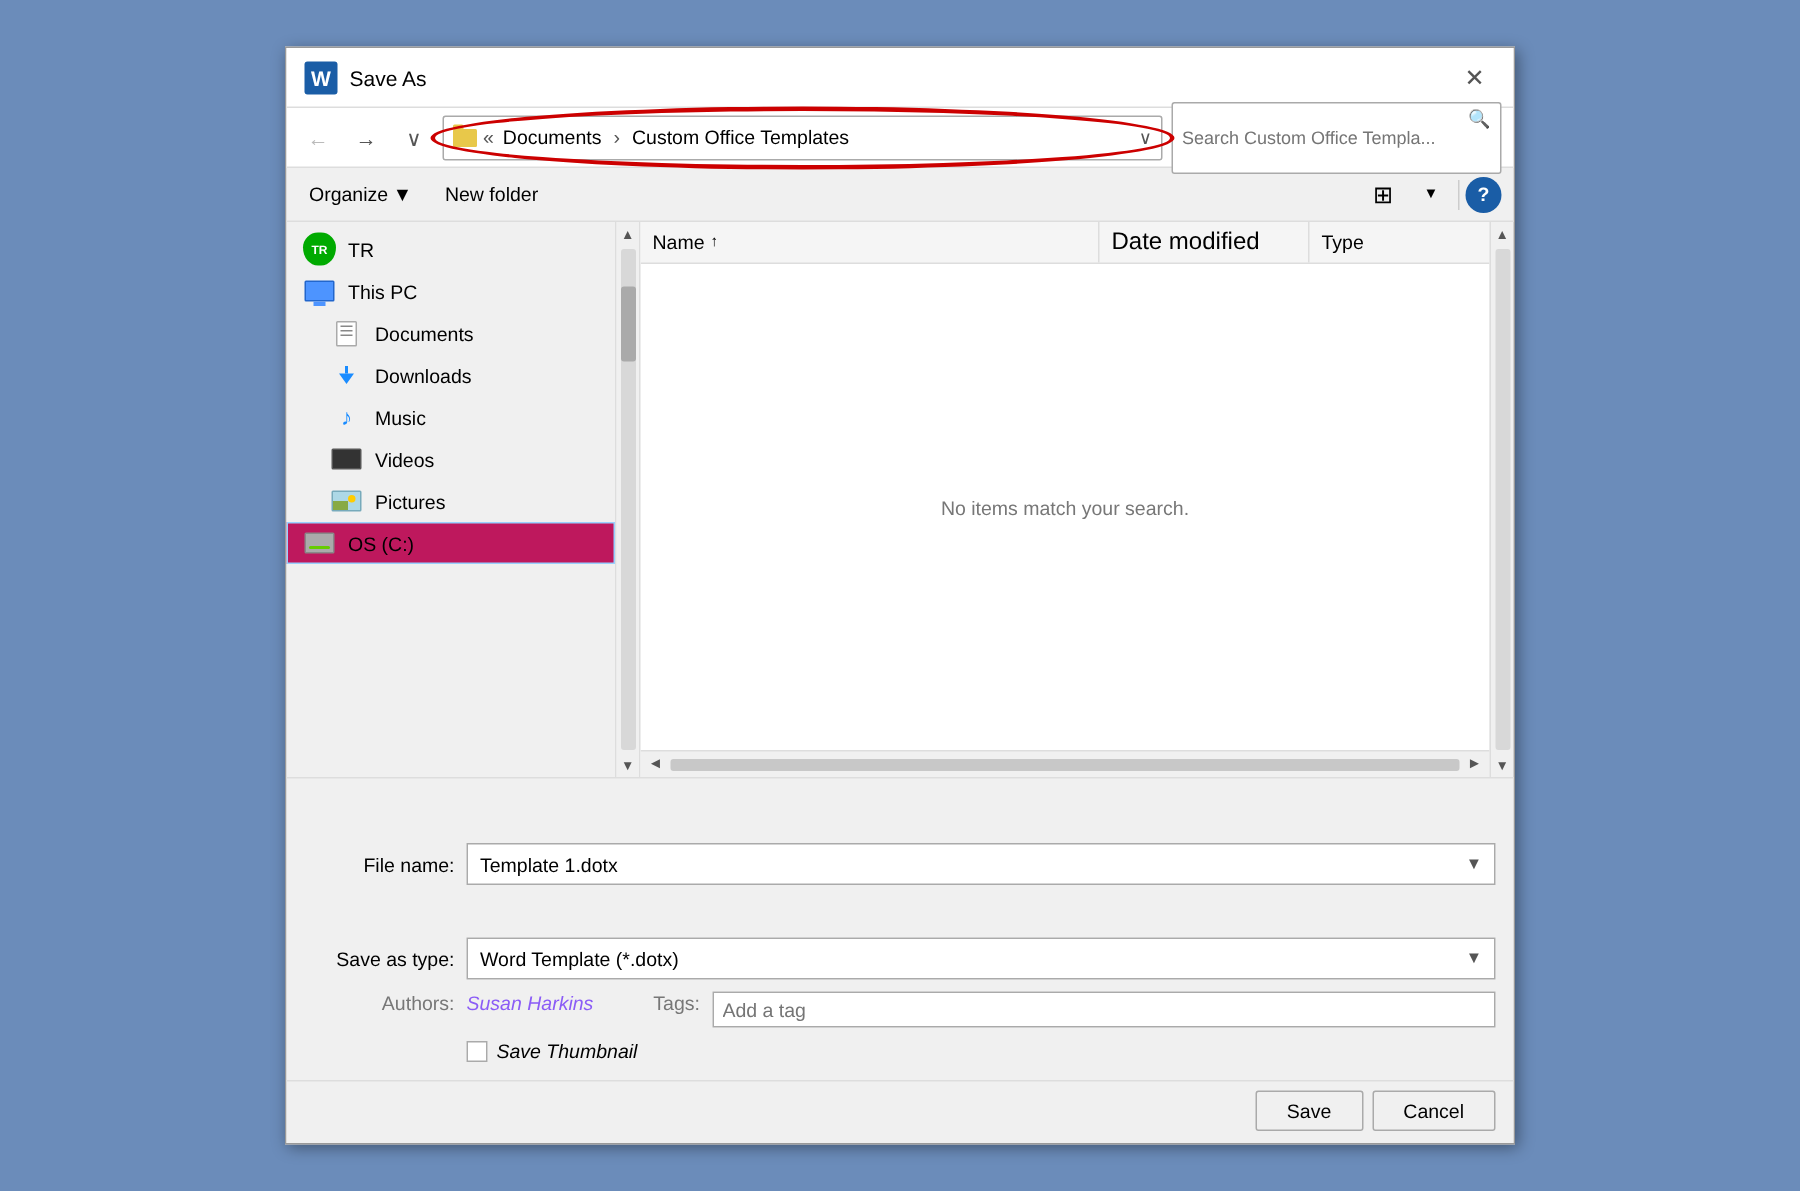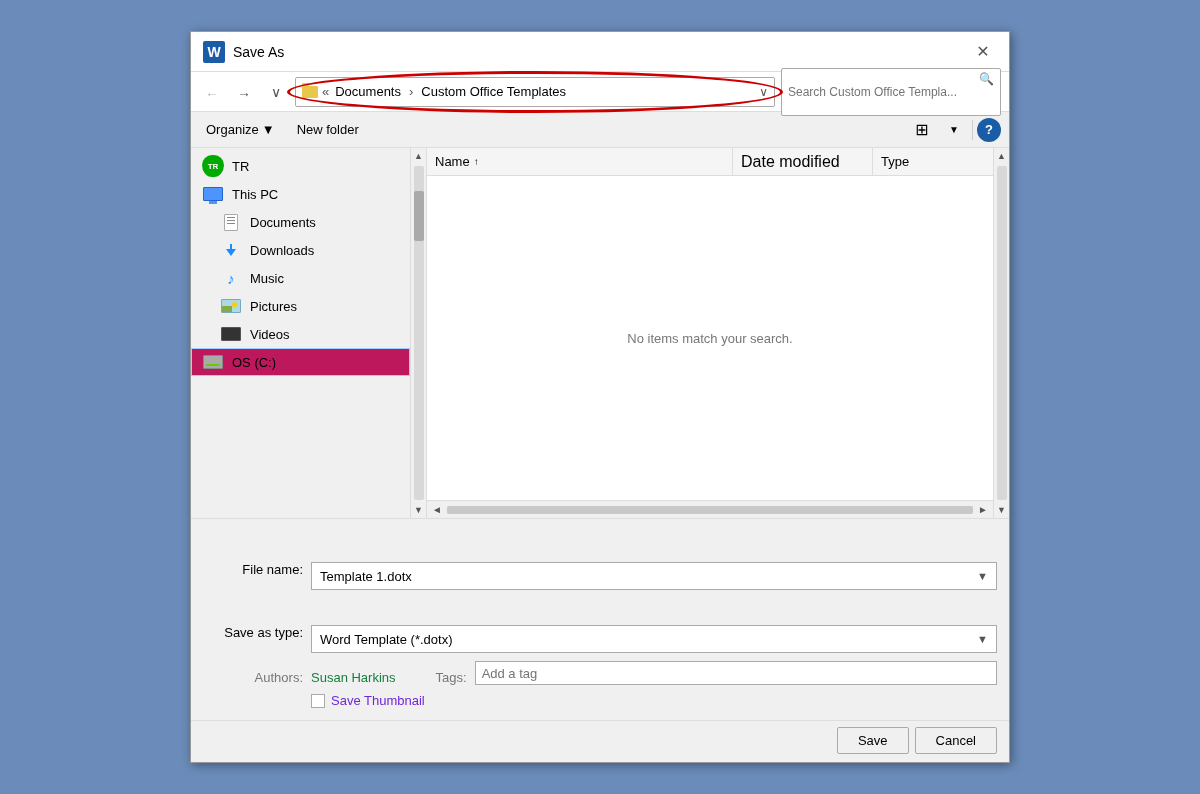--- a/index.html
+++ b/index.html
@@ -334,21 +334,21 @@
     }
 
     
     .bottom-area {
       background: #f0f0f0;
       border-top: 1px solid #ddd;
       padding: 8px 12px;
     }
     .form-row {
       display: flex;
-      align-items: flex-start;
+      align-items: center;
       margin-bottom: 8px;
       margin-top: 35px;
     }
     .form-label {
       width: 100px;
       text-align: right;
       font-size: 13px;
       color: #000;
       margin-right: 8px;
     }
@@ -368,35 +368,36 @@
       font-size: 13px;
       color: #000;
     }
     .form-dropdown-arrow {
       color: #555;
       font-size: 11px;
       cursor: pointer;
     }
     .meta-row {
       display: flex;
-      align-items: flex-end;
+      align-items: flex-start;
       margin-bottom: 8px;
       padding-left: 12px;
     }
     .meta-label {
       font-size: 13px;
       color: #777;
       width: 88px;
       text-align: right;
       margin-right: 8px;
     }
     .meta-value {
       font-size: 13px;
-      color: #15803d;
-      cursor: pointer;
+      color: #8b5cf6;
+      cursor: pointer;
+      font-style: italic;
     }
     .tags-label {
       font-size: 13px;
       color: #777;
       margin-left: 40px;
       margin-right: 8px;
     }
     .tags-input {
       flex: 1;
       height: 24px;
@@ -416,21 +417,22 @@
     .checkbox {
       width: 14px;
       height: 14px;
       border: 1px solid #aaa;
       background: white;
       cursor: pointer;
       flex-shrink: 0;
     }
     .checkbox-label {
       font-size: 13px;
-      color: #6d28d9;
+      color: #000000;
+      font-style: italic;
     }
 
     
     .action-row {
       display: flex;
       justify-content: flex-end;
       gap: 6px;
       padding: 6px 12px 8px;
       background: #f0f0f0;
       border-top: 1px solid #ddd;
@@ -546,33 +548,33 @@
 
         <div class="sidebar-item" style="padding-left:28px;">
           <div class="sidebar-icon">
             <span style="font-size:15px;color:#1a8cff;">♪</span>
           </div>
           <span>Music</span>
         </div>
 
         <div class="sidebar-item" style="padding-left:28px;">
           <div class="sidebar-icon">
+            <div style="width:20px;height:14px;background:#333;border-radius:1px;border:1px solid #555;"></div>
+          </div>
+          <span>Videos</span>
+        </div>
+
+        <div class="sidebar-item" style="padding-left:28px;">
+          <div class="sidebar-icon">
             <div style="width:20px;height:14px;background:#add8e6;border-radius:1px;border:1px solid #7ab;position:relative;overflow:hidden;">
               <div style="position:absolute;bottom:0;left:0;width:10px;height:6px;background:#88aa44;"></div>
               <div style="position:absolute;top:2px;right:3px;width:5px;height:5px;background:#ffcc00;border-radius:50%;"></div>
             </div>
           </div>
           <span>Pictures</span>
-        </div>
-
-        <div class="sidebar-item" style="padding-left:28px;">
-          <div class="sidebar-icon">
-            <div style="width:20px;height:14px;background:#333;border-radius:1px;border:1px solid #555;"></div>
-          </div>
-          <span>Videos</span>
         </div>
 
         <div class="sidebar-item selected">
           <div class="sidebar-icon">
             <div style="width:20px;height:14px;background:#aaa;border-radius:1px;border:1px solid #888;position:relative;">
               <div style="position:absolute;bottom:2px;left:2px;right:2px;height:2px;background:#66cc00;border-radius:1px;"></div>
             </div>
           </div>
           <span>OS (C:)</span>
         </div>

